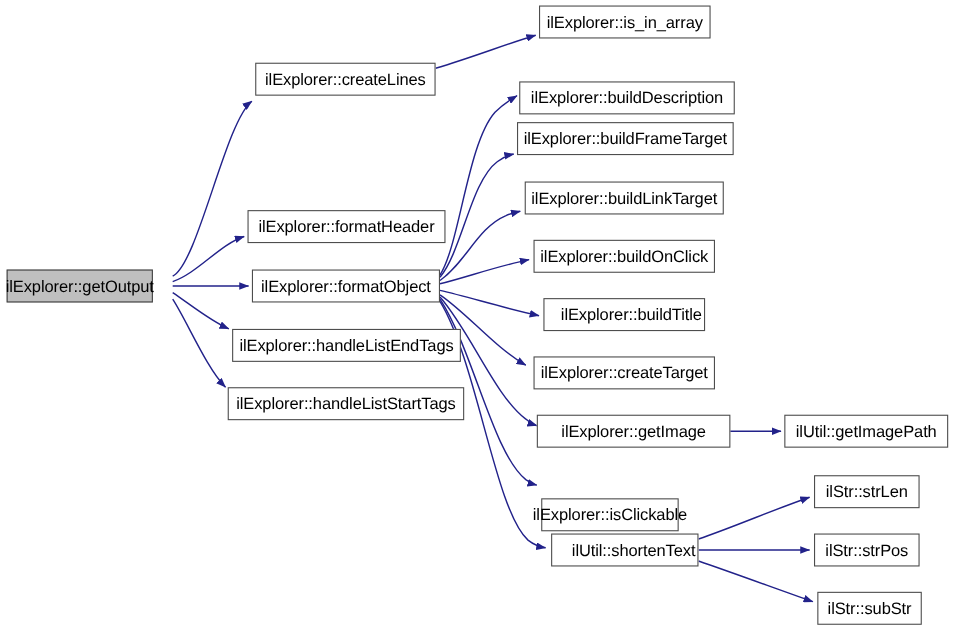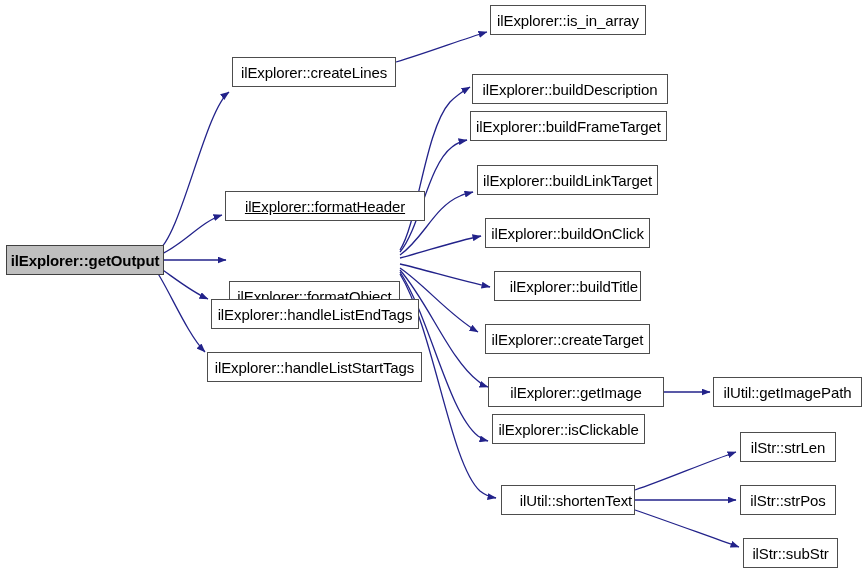--- a/index.html
+++ b/index.html
@@ -74,30 +74,30 @@
         <path d="M400,272 C430,318 448,412 478,436 C481,438 484,440 488,441" fill="none" stroke="#22228a" stroke-width="1.3" marker-end="url(#arrowhead)"></path>
         <path d="M400,274 C434,330 450,464 480,491 C485,495 490,497 496,498" fill="none" stroke="#22228a" stroke-width="1.3" marker-end="url(#arrowhead)"></path>
         <path d="M644,392 L710,392" fill="none" stroke="#22228a" stroke-width="1.3" marker-end="url(#arrowhead)"></path>
         <path d="M635,490 C665,480 704,463 736,452" fill="none" stroke="#22228a" stroke-width="1.3" marker-end="url(#arrowhead)"></path>
         <path d="M635,500 L736,500" fill="none" stroke="#22228a" stroke-width="1.3" marker-end="url(#arrowhead)"></path>
         <path d="M635,510 C667,521 705,535 739,547" fill="none" stroke="#22228a" stroke-width="1.3" marker-end="url(#arrowhead)"></path>
       </g>
   </svg>
 
   <div id="nodes-group">
-      <div class="node highlight" style="left: 6px; top: 245px; width: 158px; height: 30px; font-weight: bold;">
+      <div class="node highlight" style="left: 6px; top: 245px; width: 133px; height: 30px;">
         <span class="node-label">ilExplorer::getOutput</span>
       </div>
       <div class="node" style="left: 232px; top: 57px; width: 164px; height: 30px;">
         <span class="node-label">ilExplorer::createLines</span>
       </div>
-      <div class="node" style="left: 225px; top: 191px; width: 200px; height: 30px; text-decoration: underline;">
+      <div class="node" style="left: 225px; top: 191px; width: 180px; height: 30px;">
         <span class="node-label">ilExplorer::formatHeader</span>
       </div>
-      <div class="node" style="left: 229px; top: 245px; width: 171px; height: 30px; margin-top: 36px;">
+      <div class="node" style="left: 229px; top: 245px; width: 171px; height: 30px;">
         <span class="node-label">ilExplorer::formatObject</span>
       </div>
       <div class="node" style="left: 211px; top: 299px; width: 208px; height: 30px;">
         <span class="node-label">ilExplorer::handleListEndTags</span>
       </div>
       <div class="node" style="left: 207px; top: 352px; width: 215px; height: 30px;">
         <span class="node-label">ilExplorer::handleListStartTags</span>
       </div>
       <div class="node" style="left: 490px; top: 5px; width: 156px; height: 30px;">
         <span class="node-label">ilExplorer::is_in_array</span>
@@ -116,21 +116,21 @@
       </div>
       <div class="node" style="left: 494px; top: 271px; width: 147px; height: 30px; justify-content: flex-end;">
         <span class="node-label">ilExplorer::buildTitle</span>
       </div>
       <div class="node" style="left: 485px; top: 324px; width: 165px; height: 30px;">
         <span class="node-label">ilExplorer::createTarget</span>
       </div>
       <div class="node" style="left: 488px; top: 377px; width: 176px; height: 30px;">
         <span class="node-label">ilExplorer::getImage</span>
       </div>
-      <div class="node" style="left: 492px; top: 414px; width: 153px; height: 30px;">
+      <div class="node" style="left: 492px; top: 453px; width: 125px; height: 30px;">
         <span class="node-label">ilExplorer::isClickable</span>
       </div>
       <div class="node" style="left: 501px; top: 485px; width: 134px; height: 30px; padding-left: 16px;">
         <span class="node-label">ilUtil::shortenText</span>
       </div>
       <div class="node" style="left: 713px; top: 377px; width: 149px; height: 30px; justify-content: center;">
         <span class="node-label">ilUtil::getImagePath</span>
       </div>
       <div class="node" style="left: 740px; top: 432px; width: 96px; height: 30px;">
         <span class="node-label">ilStr::strLen</span>

